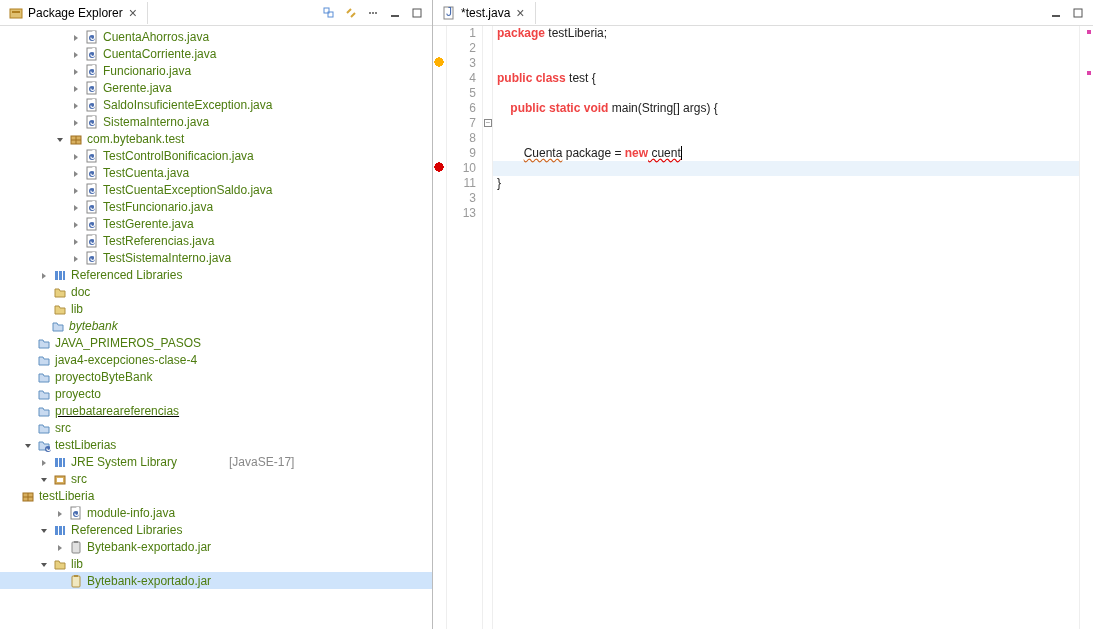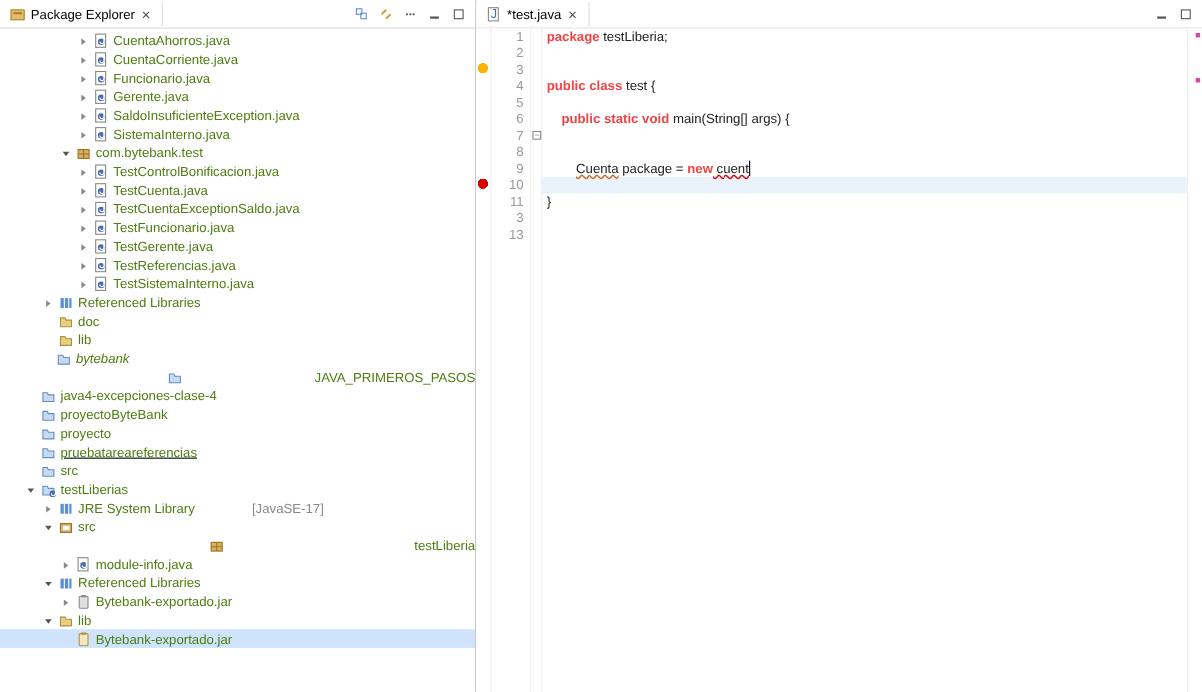--- a/index.html
+++ b/index.html
@@ -339,21 +339,21 @@
       </div>
       <div class="tree-row" style="padding-left: 34px; font-style: italic;">
         <span class="tw"></span>
         <span class="ticon">
           <svg width="14" height="14">
             <path d="M2 4 L6 4 L7 6 L12 6 L12 12 L2 12 Z" fill="#c8daf0" stroke="#6090c0"></path>
           </svg>
         </span>
         <span class="tree-label">bytebank</span>
       </div>
-      <div class="tree-row" style="padding-left: 20px; justify-content: space-between;">
+      <div class="tree-row" style="padding-left: 20px;">
         <span class="tw"></span>
         <span class="ticon">
           <svg width="14" height="14">
             <path d="M2 4 L6 4 L7 6 L12 6 L12 12 L2 12 Z" fill="#c8daf0" stroke="#6090c0"></path>
           </svg>
         </span>
         <span class="tree-label">JAVA_PRIMEROS_PASOS</span>
       </div>
       <div class="tree-row" style="padding-left: 20px;">
         <span class="tw"></span>
@@ -438,21 +438,21 @@
           </svg>
         </span>
         <span class="ticon">
           <svg width="14" height="14">
             <rect x="2" y="4" width="10" height="8" fill="#d8b060" stroke="#a07020"></rect>
             <rect x="4" y="6" width="6" height="4" fill="#fff"></rect>
           </svg>
         </span>
         <span class="tree-label">src</span>
       </div>
-      <div class="tree-row" style=" justify-content: space-between;">
+      <div class="tree-row" style="">
         <span class="tw"></span>
         <span class="ticon">
           <svg width="14" height="14">
             <rect x="2" y="4" width="10" height="8" fill="#d8b060" stroke="#a07020"></rect>
             <line x1="7" y1="4" x2="7" y2="12" stroke="#a07020"></line>
             <line x1="2" y1="8" x2="12" y2="8" stroke="#a07020"></line>
           </svg>
         </span>
         <span class="tree-label">testLiberia</span>
       </div>

